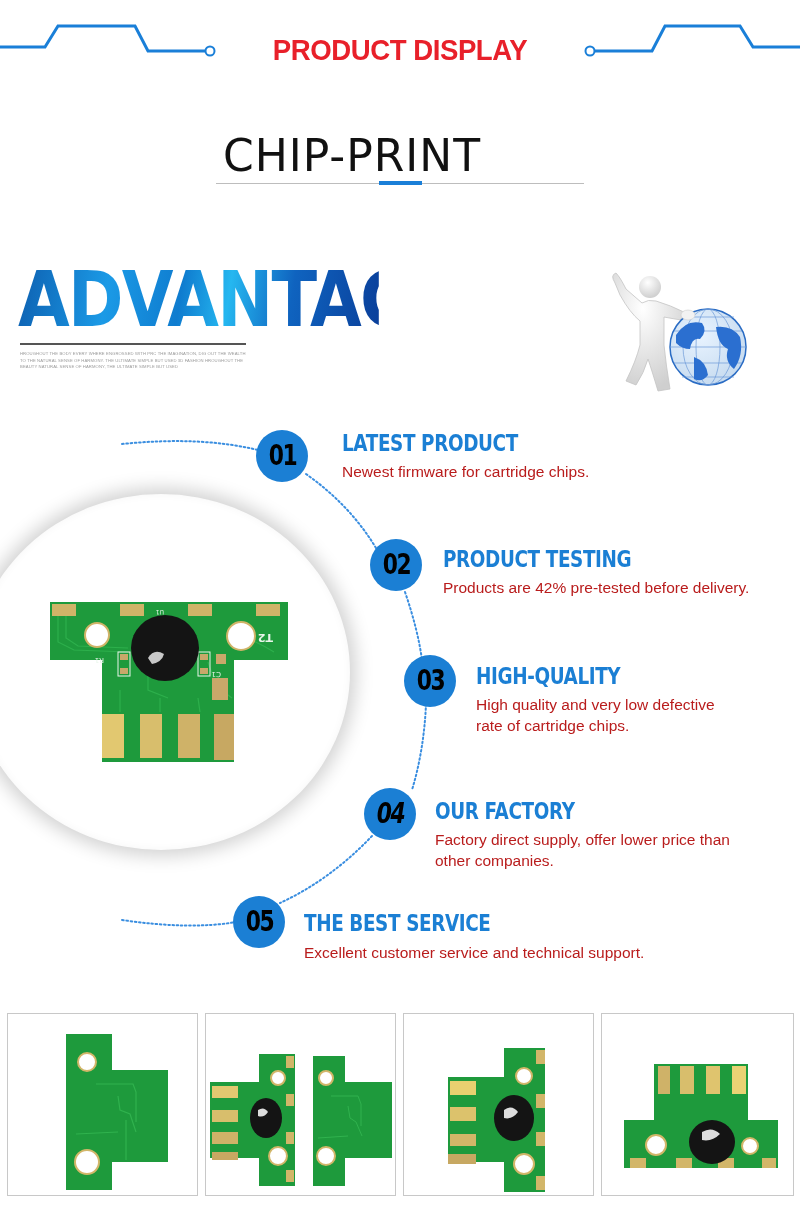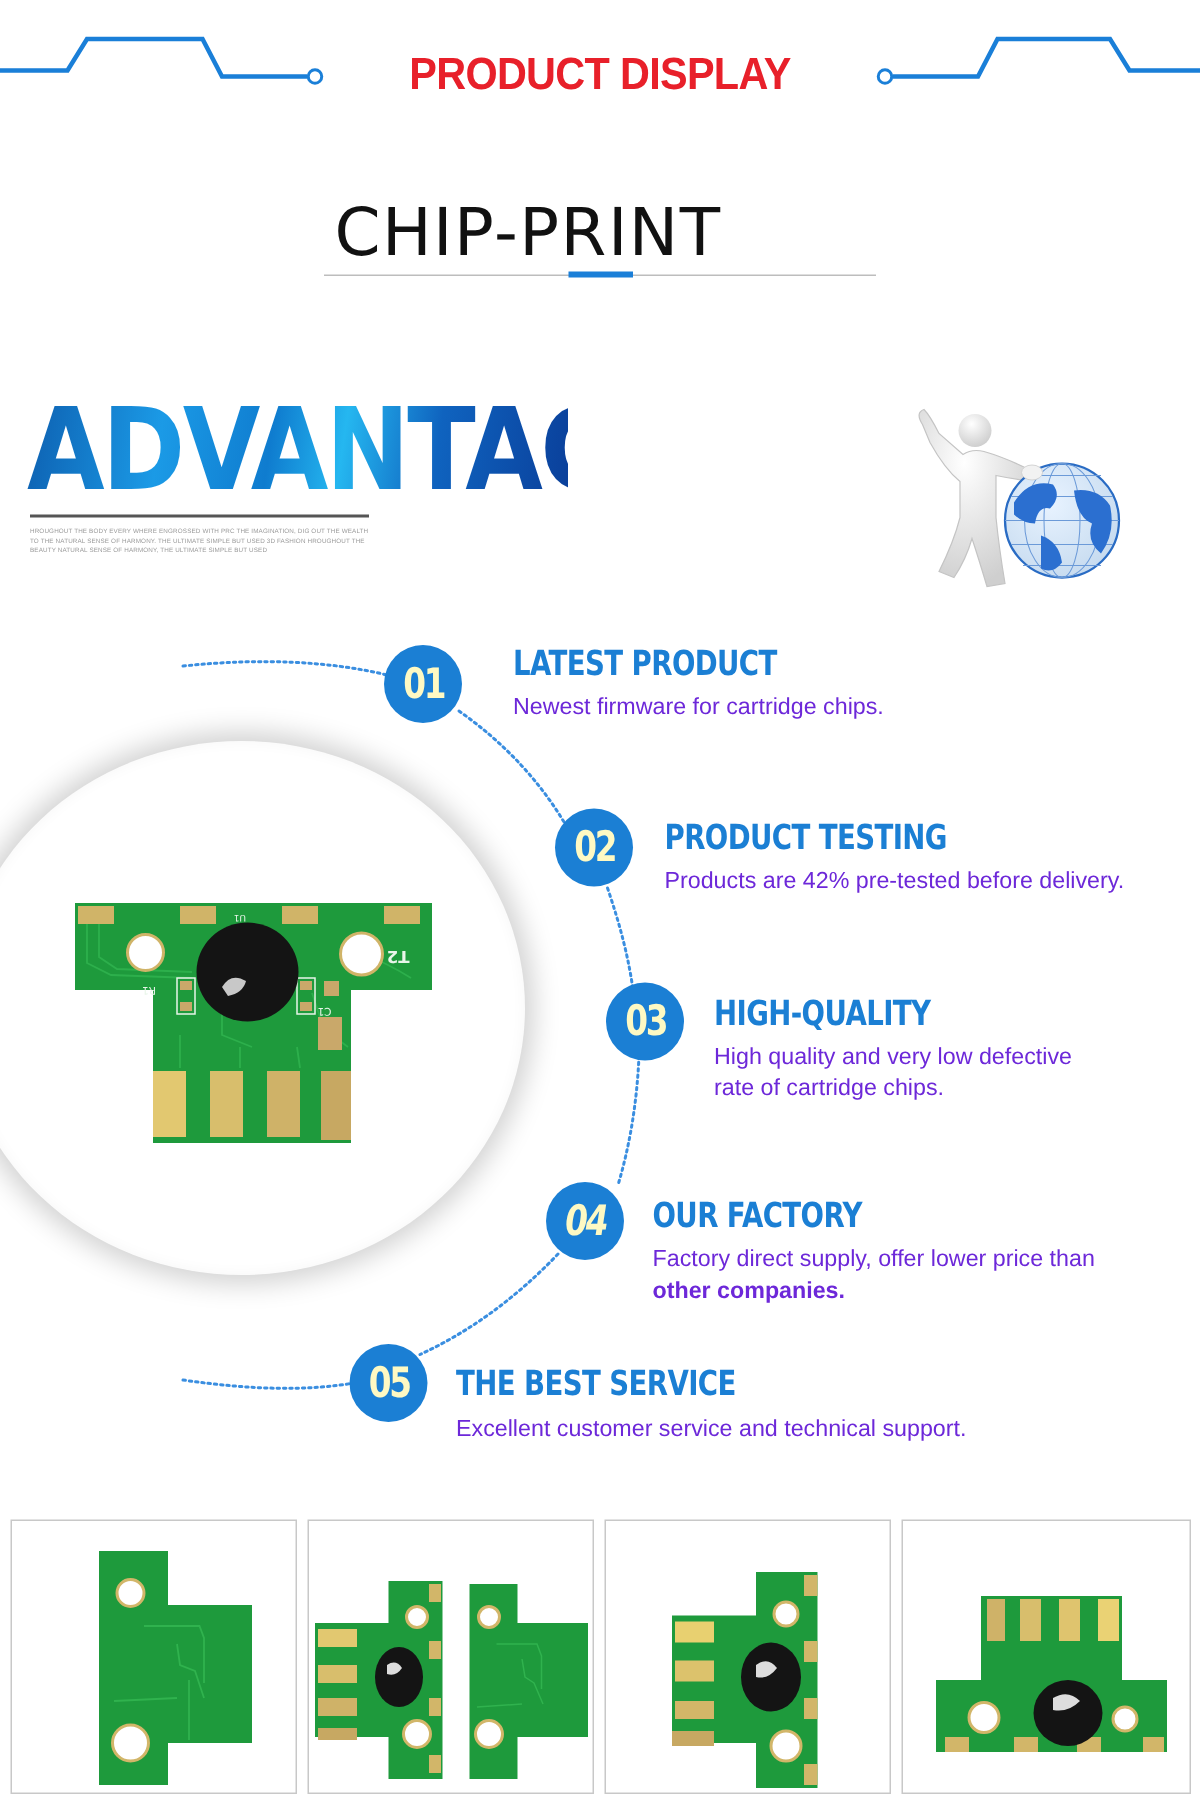--- a/index.html
+++ b/index.html
@@ -46,33 +46,33 @@
     position: absolute; left: -28px; top: 494px; width: 378px; height: 356px; border-radius: 50%;
     background: #fff;
     box-shadow: 0 0 18px 6px rgba(0,0,0,0.18), inset 0 0 10px rgba(0,0,0,0.04);
   }
   .chip-main { position: absolute; left: 48px; top: 602px; }
 
   .dots { position: absolute; left: 0; top: 0; pointer-events: none; }
 
   .badge {
     position: absolute; width: 52px; height: 52px; border-radius: 50%; background: #1b7fd4;
-    color: #fef9c3; font-family: "DejaVu Sans", sans-serif; font-weight: bold; font-size: 28px;
+    color: #000000; font-family: "DejaVu Sans", sans-serif; font-weight: bold; font-size: 28px;
     text-align: center; line-height: 52px; letter-spacing: -2px;
   }
   .badge span { display: inline-block; transform: scaleX(0.78); }
 
   .feat-title {
     position: absolute; font-family: "DejaVu Sans", sans-serif; font-weight: bold;
     font-size: 23px; color: #1b7fd4; white-space: nowrap; letter-spacing: -0.5px;
     transform: scaleX(0.80); transform-origin: left center;
   }
   .feat-desc {
     position: absolute; font-family: "Liberation Sans", sans-serif; font-size: 15.5px;
-    color: #6d28d9; line-height: 21px; white-space: nowrap;
+    color: #b91c1c; line-height: 21px; white-space: nowrap;
   }
 
   
   .thumb {
     position: absolute; top: 1013px; height: 183px; border: 1px solid #c8c8c8; background: #fff; overflow: hidden;
   }
   .thumb svg { position: absolute; left: 0; top: 0; }
 </style>
 </head>
 <body>
@@ -205,21 +205,21 @@
   <div class="badge" style="left:404px; top:655px;"><span>03</span></div>
   <div class="feat-title" style="left:476px; top:663px;">HIGH-QUALITY</div>
   <div class="feat-desc" style="left:476px; top:694px;text-align:center;">High quality and very low defective</div>
   <div class="feat-desc" style="left:476px; top:715px;">rate of cartridge chips.</div>
 </div>
 
 <div>
   <div class="badge" style="left:364px; top:788px;font-style:italic;"><span>04</span></div>
   <div class="feat-title" style="left:435px; top:798px;">OUR FACTORY</div>
   <div class="feat-desc" style="left:435px; top:829px;">Factory direct supply, offer lower price than</div>
-  <div class="feat-desc" style="left:435px; top:850px;font-weight:bold;">other companies.</div>
+  <div class="feat-desc" style="left:435px; top:850px;">other companies.</div>
 </div>
 
 <div>
   <div class="badge" style="left:233px; top:896px;text-align:center;"><span>05</span></div>
   <div class="feat-title" style="left:304px; top:910px;">THE BEST SERVICE</div>
   <div class="feat-desc" style="left:304px; top:942px;">Excellent customer service and technical support.</div>
 </div>
 
 <div class="thumb" style="left:7px; width:191px;">
   <svg width="191" height="183" viewBox="0 0 191 183">

